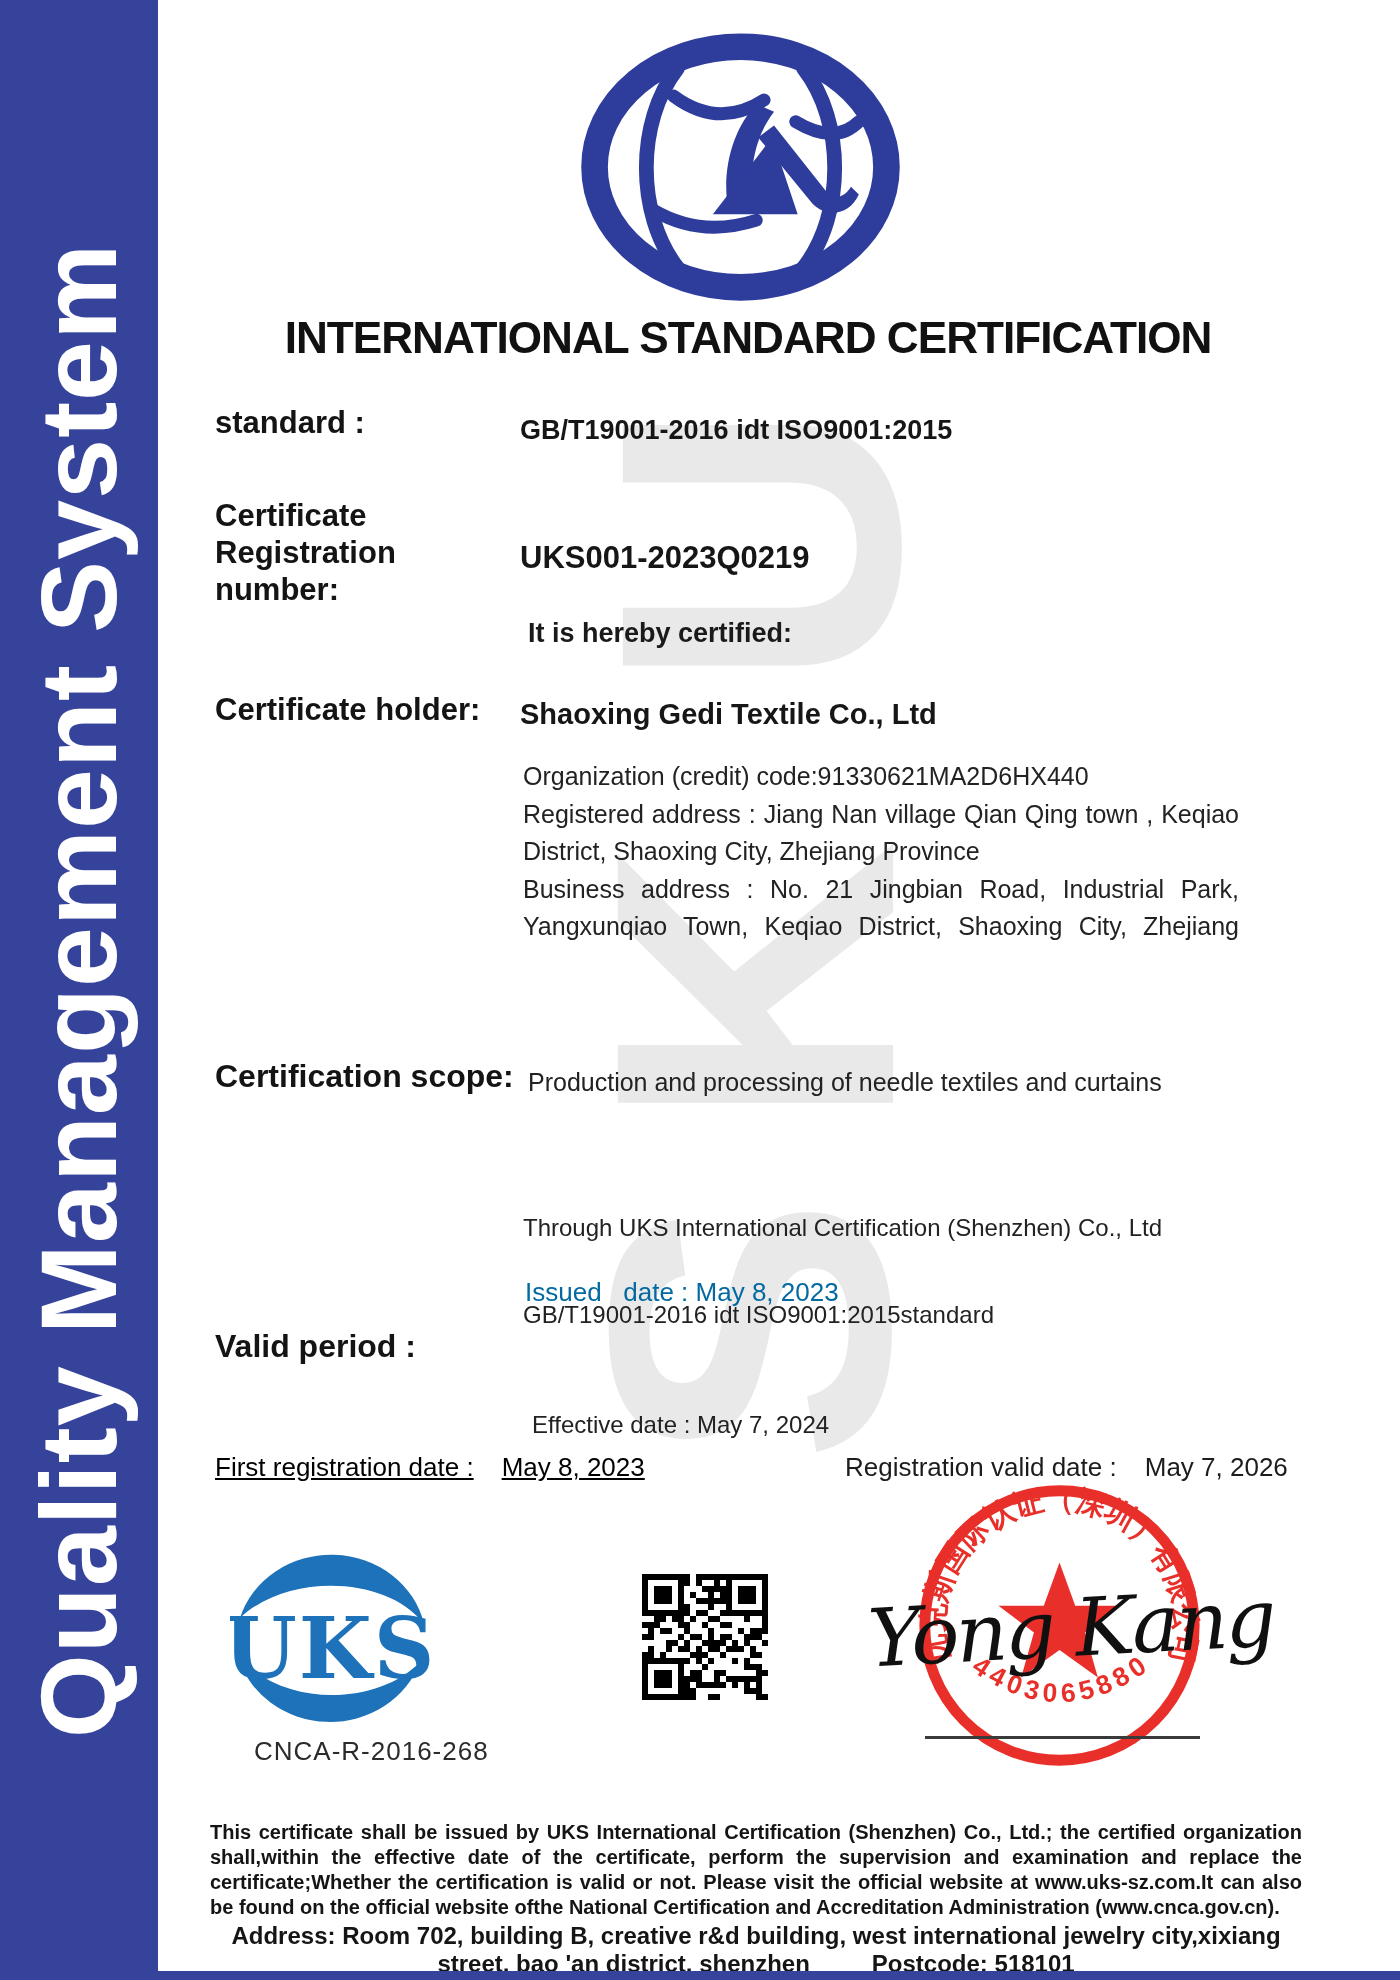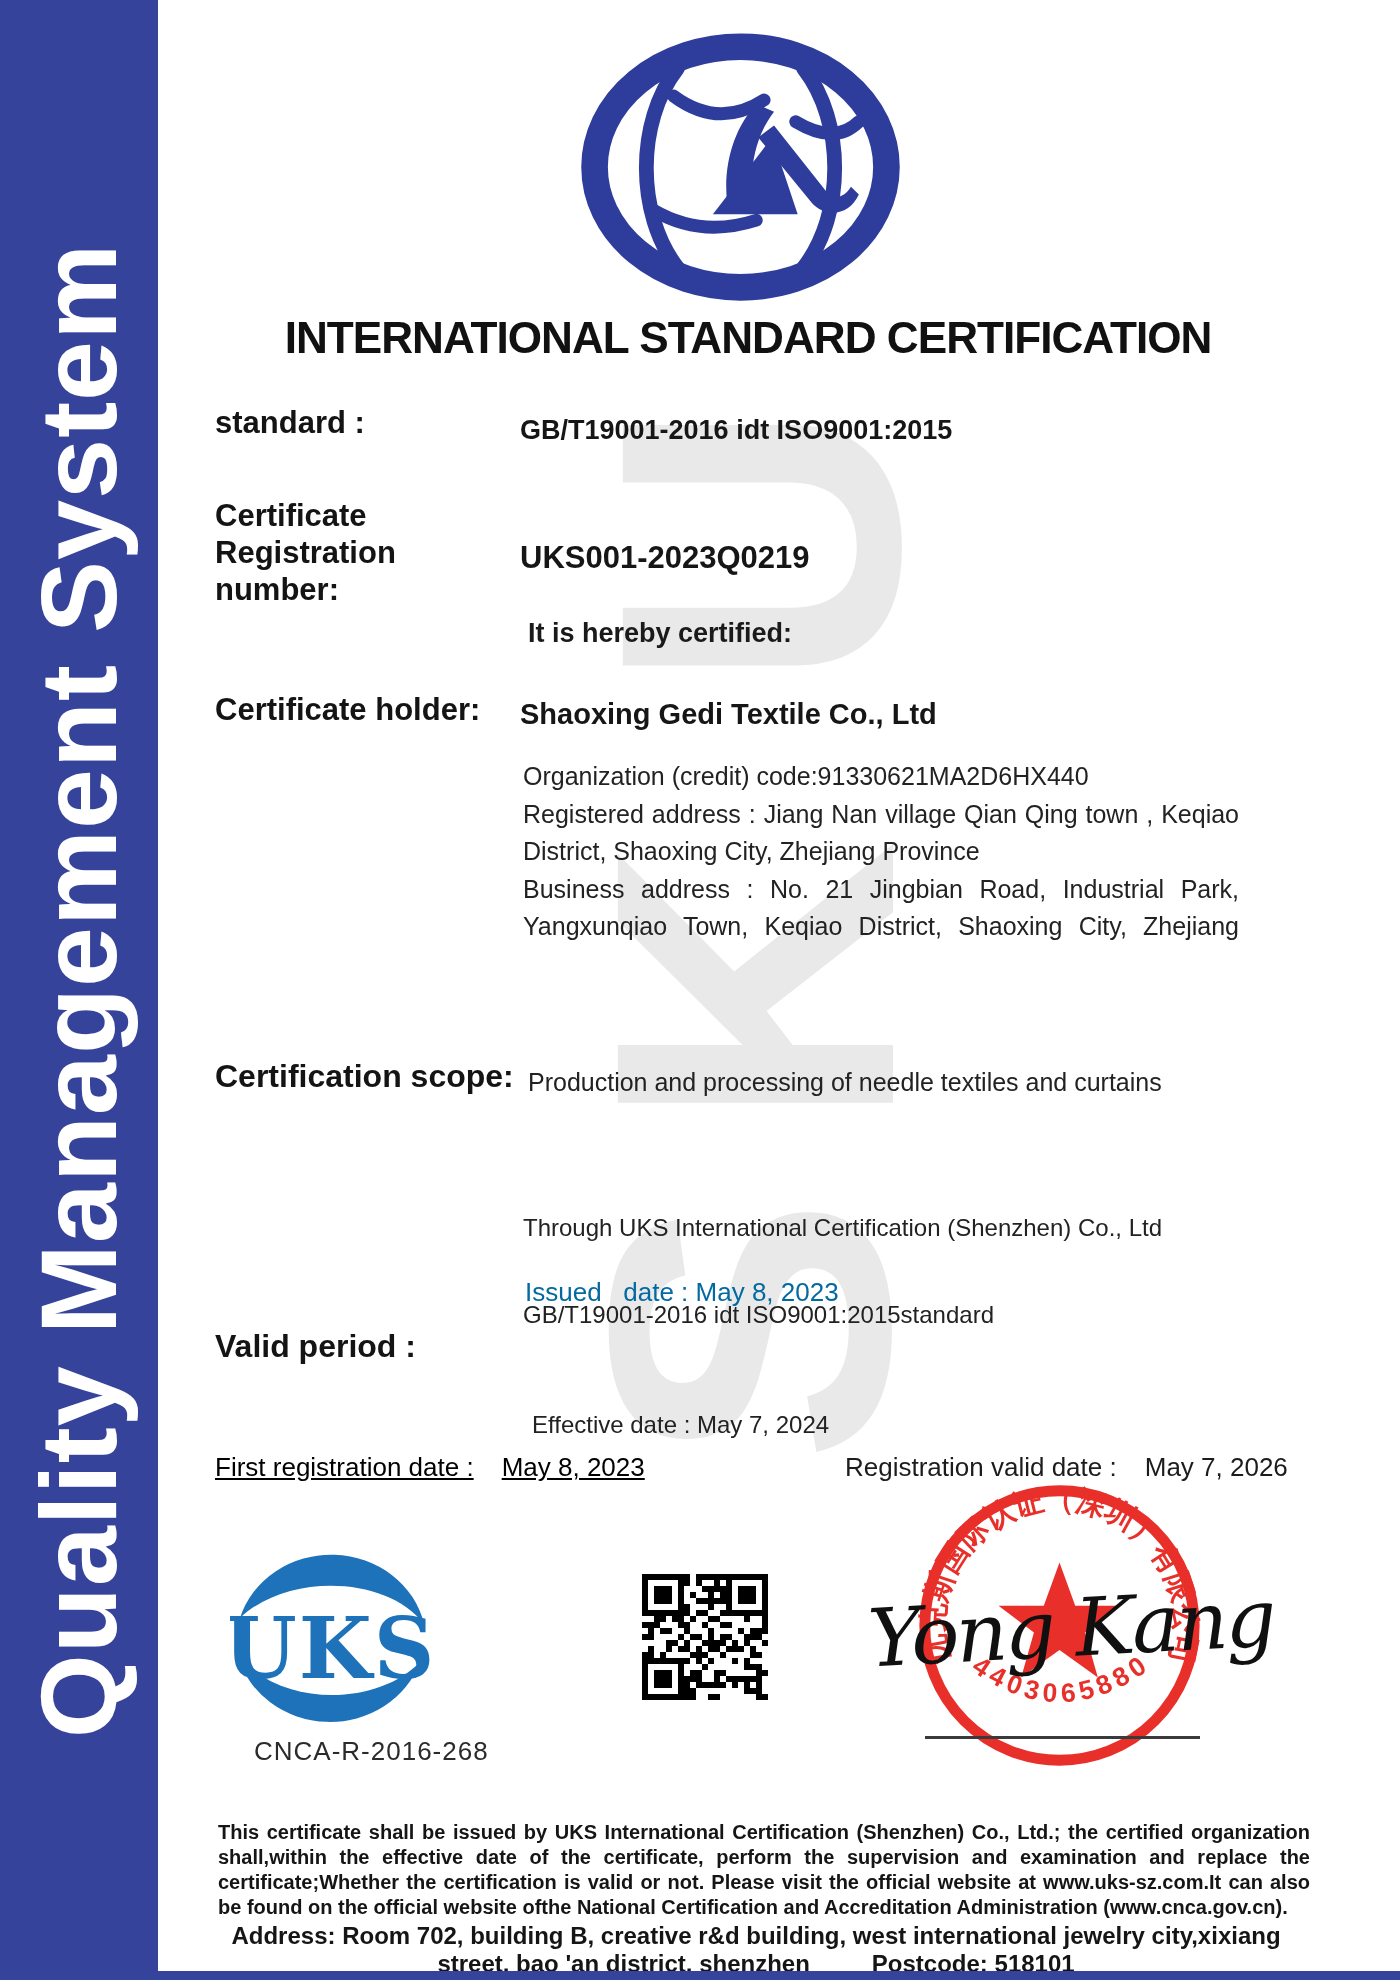--- a/index.html
+++ b/index.html
@@ -61,21 +61,21 @@
   #qr .f{background:#000;}
 
   #stamp{left:912px;top:1478px;opacity:0.94;}
   #sig-line{left:925px;top:1736px;width:275px;height:3px;background:#3a3a3a;z-index:2;}
   #signature{left:868px;top:1582px;font-family:"DejaVu Serif","Liberation Serif",serif;
              font-style:italic;font-size:80px;color:#101010;transform:rotate(-3deg);
              letter-spacing:-3px;z-index:3;}
 
   
   #footer-para{left:210px;top:1820px;width:1092px;font-size:20px;font-weight:bold;line-height:25px;
-               color:#151515;text-align:justify;margin-left:8px;}
+               color:#151515;text-align:justify;}
   #addr1{left:210px;top:1922px;width:1092px;text-align:center;font-size:24px;font-weight:bold;color:#151515;}
   #addr2{left:210px;top:1950px;width:1092px;text-align:center;font-size:24px;font-weight:bold;color:#151515;}
   #addr2 .pc{margin-left:62px;margin-top:19px;}
 </style>
 </head>
 <body>
 
 <div id="page">
 
   <span class="wm" style="left:760px;top:545px;">U</span>

